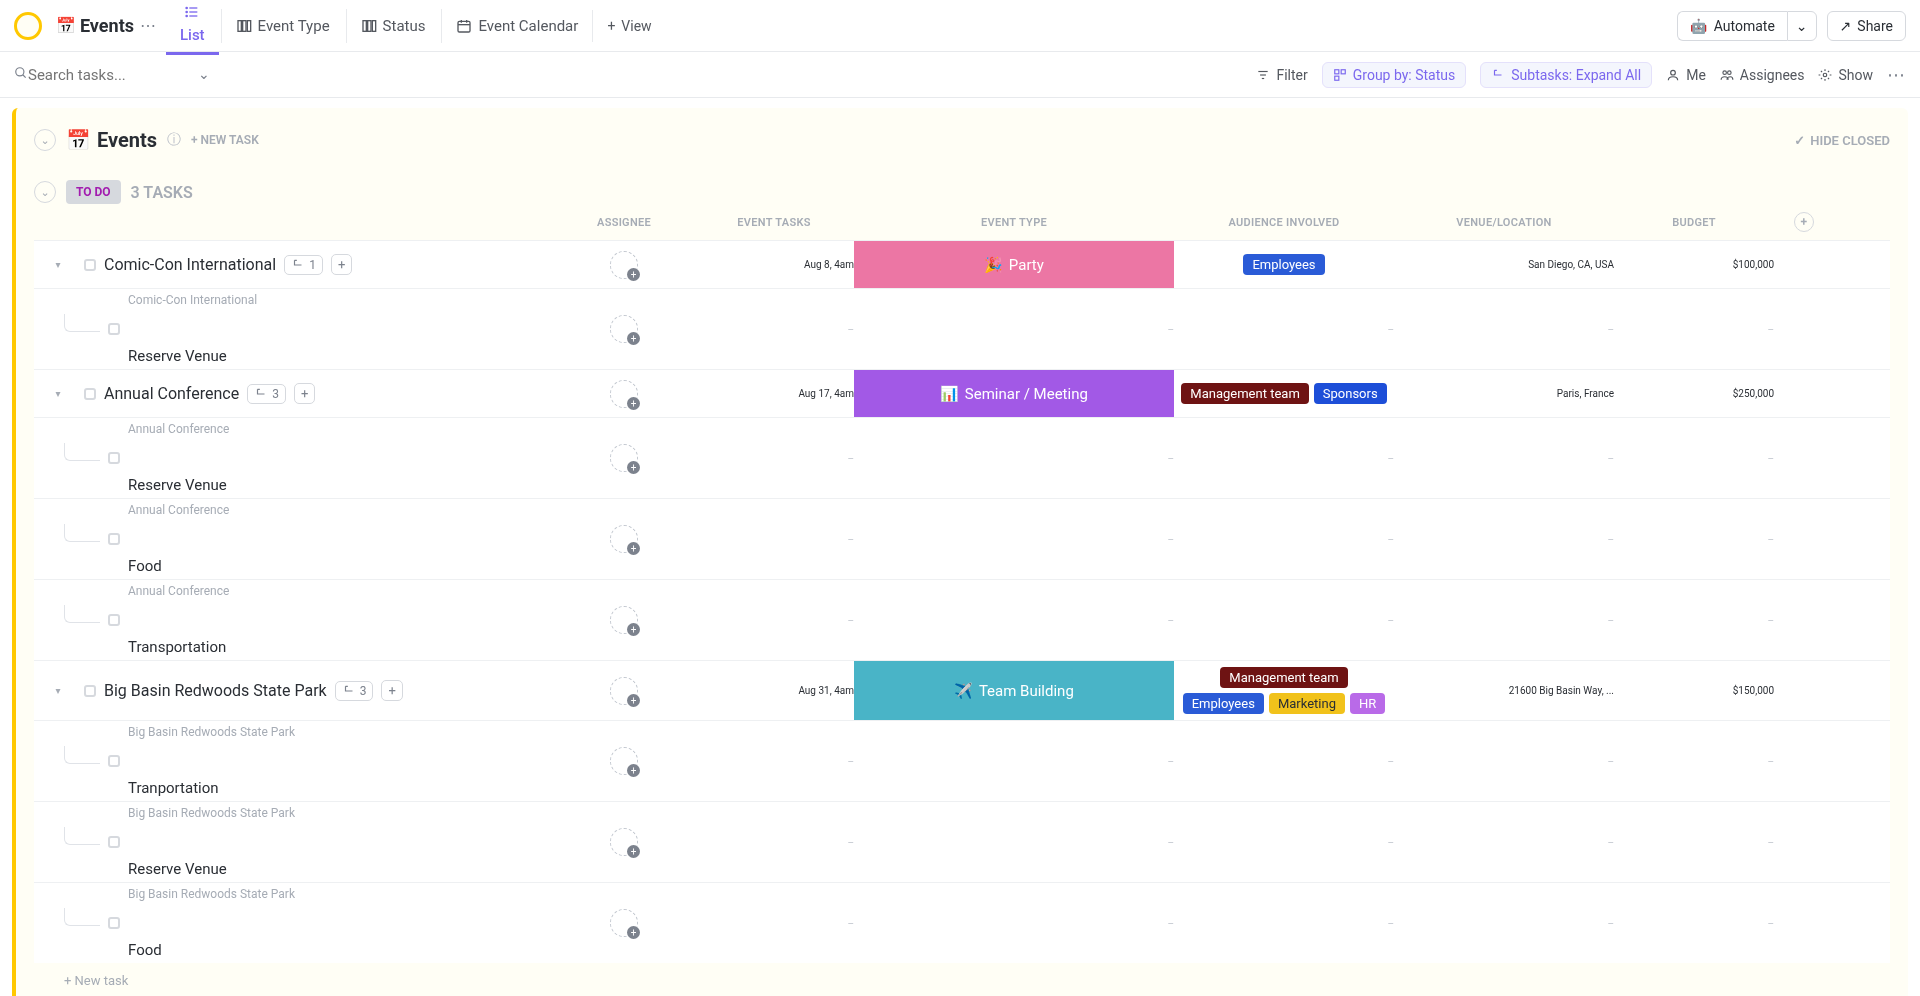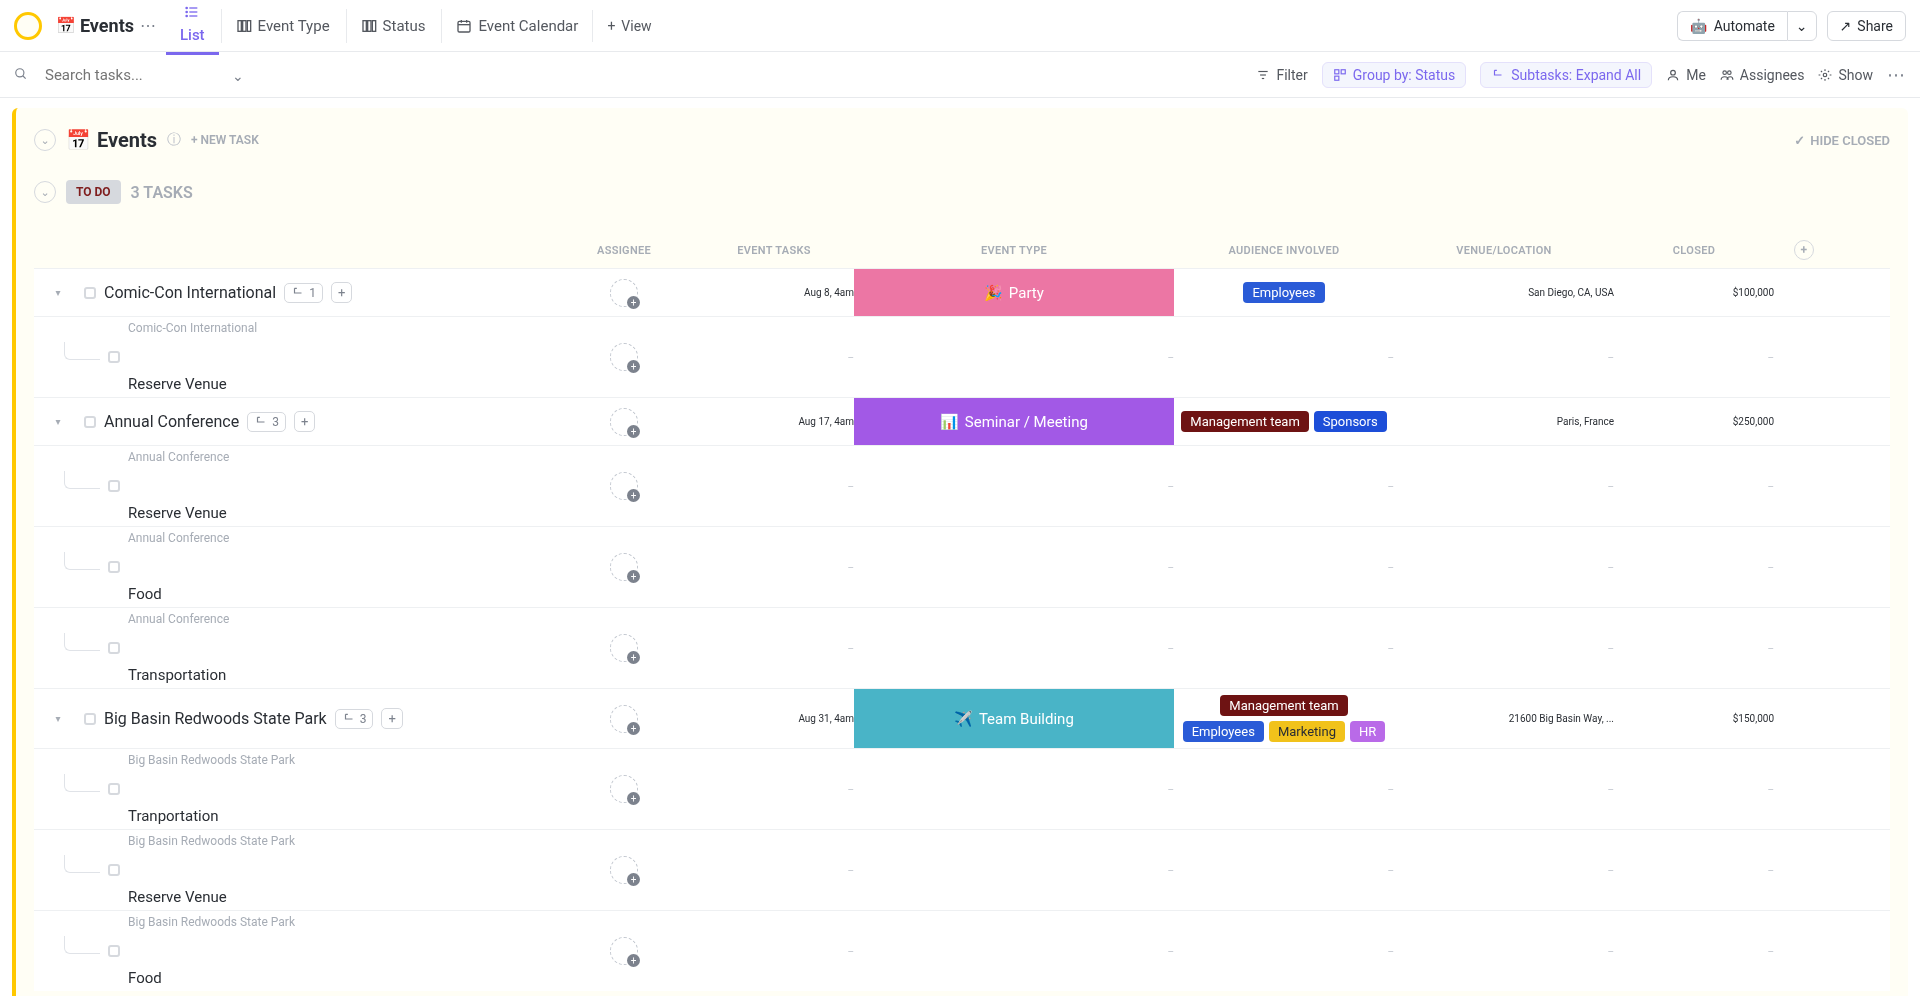--- a/index.html
+++ b/index.html
@@ -19,21 +19,21 @@
 .plus-view { display:flex; align-items:center; gap:6px; color:#54585f; padding:8px 14px; cursor:pointer; border-left:1px solid #e8eaed;}
 .header-spacer { flex: 1; }
 .hbtn { display:flex; align-items:center; gap:6px; border:1px solid #d6d9de; border-radius:6px; padding:6px 12px; color:#2a2e34; cursor:pointer; font-size:14px; }
 .hbtn-group{display:flex;}
 .hbtn-group .hbtn:first-child{border-top-right-radius:0;border-bottom-right-radius:0;border-right:none;}
 .hbtn-group .hbtn:last-child{border-top-left-radius:0;border-bottom-left-radius:0;padding:6px 8px;}
 .header-right{display:flex;gap:10px;align-items:center;}
 
 
 .toolbar { display:flex; align-items:center; padding: 8px 14px; border-bottom:1px solid #e8eaed; height:46px; gap:14px;}
-.search-wrap{display:flex;align-items:flex-end;gap:17px;color:#7c828d;flex:0 0 280px;}
+.search-wrap{display:flex;align-items:flex-start;gap:0;color:#7c828d;flex:0 0 280px;}
 .search-wrap input{border:none;outline:none;font-size:15px;color:#7c828d;width:170px;}
 .search-chev{color:#7c828d;cursor:pointer;}
 .toolbar-spacer{flex:1;}
 .tool-item{display:flex;align-items:center;gap:6px;color:#54585f;cursor:pointer;font-size:14px;}
 .tool-chip{background:#f4f6fd;border:1px solid #e4e1fb;color:#7b68ee;border-radius:6px;padding:4px 10px;display:flex;align-items:center;gap:6px;cursor:pointer;}
 .more-dots{color:#7c828d;font-size:18px;cursor:pointer;letter-spacing:1px;}
 
 
 .content { padding: 10px 12px 60px 12px; background:#fff;}
 .group-wrap{background:#fffef5;border-left:4px solid #ffc800;border-radius:6px;padding:14px 0 14px 0;}
@@ -41,25 +41,25 @@
 .collapse-circle{width:22px;height:22px;border:1px solid #d6d9de;border-radius:50%;display:flex;align-items:center;justify-content:center;color:#a6acb5;cursor:pointer;font-size:11px;}
 .group-title{display:flex;align-items:center;gap:6px;font-size:20px;font-weight:700;color:#2a2e34;}
 .info-icon{color:#b9bec7;font-size:14px;}
 .new-task-link{color:#a6acb5;font-size:12px;font-weight:600;cursor:pointer;}
 .group-spacer{flex:1;}
 .hide-closed{color:#a6acb5;font-size:13px;font-weight:600;cursor:pointer;display:flex;align-items:center;gap:5px;}
 
 
 .table{padding:0 18px;}
 .status-row{display:flex;align-items:center;gap:10px;padding:8px 0;}
-.status-pill{background:#d6d9de;color:#7f1d1d;font-size:12px;font-weight:700;padding:5px 10px;border-radius:4px;}
+.status-pill{background:#d6d9de;color:#a21caf;font-size:12px;font-weight:700;padding:5px 10px;border-radius:4px;}
 .task-count{color:#a6acb5;font-size:16px;font-weight:600;}
 .plus-circle{width:20px;height:20px;border:1px solid #d6d9de;border-radius:50%;display:flex;align-items:center;justify-content:center;color:#a6acb5;font-size:12px;cursor:pointer;margin-left:auto;}
 
-.cols-header{display:grid;grid-template-columns:520px 140px 160px 320px 220px 220px 160px 40px;align-items:center;color:#a6acb5;font-size:11px;font-weight:600;text-align:center;padding:0 0 8px 0;letter-spacing:0.3px;margin-top:28px;}
+.cols-header{display:grid;grid-template-columns:520px 140px 160px 320px 220px 220px 160px 40px;align-items:center;color:#a6acb5;font-size:11px;font-weight:600;text-align:center;padding:0 0 8px 0;letter-spacing:0.3px;}
 .cols-header .c-name{text-align:left;padding-left:50px;}
 
 .task-row{display:grid;grid-template-columns:520px 140px 160px 320px 220px 220px 160px 40px;align-items:center;background:#fff;border-top:1px solid #eef0f2;min-height:48px;}
 .task-row.sub{min-height:50px;}
 .task-name-cell{display:flex;align-items:center;gap:8px;padding:4px 0 4px 6px;}
 .tree-indent{width:36px;display:flex;justify-content:center;}
 .chev{color:#a6acb5;font-size:10px;cursor:pointer;}
 .sq{width:12px;height:12px;border:2px solid #d6d9de;border-radius:3px;cursor:pointer;}
 .task-title{font-size:16px;color:#2a2e34;}
 .sub .task-title{font-size:15px;margin-top:38px;}
@@ -239,21 +239,21 @@
         <span class="task-count">3 TASKS</span>
       </div>
 
       <div class="cols-header">
         <div class="c-name"></div>
         <div>ASSIGNEE</div>
         <div>EVENT TASKS</div>
         <div>EVENT TYPE</div>
         <div>AUDIENCE INVOLVED</div>
         <div>VENUE/LOCATION</div>
-        <div>CLOSED</div>
+        <div>BUDGET</div>
         <div>
             <div class="plus-circle">+</div>
           </div>
       </div>
 
       <div id="task-rows">
           <div class="task-row">
     <div class="task-name-cell">
       <div class="tree-indent">
                 <span class="chev">▾</span>

